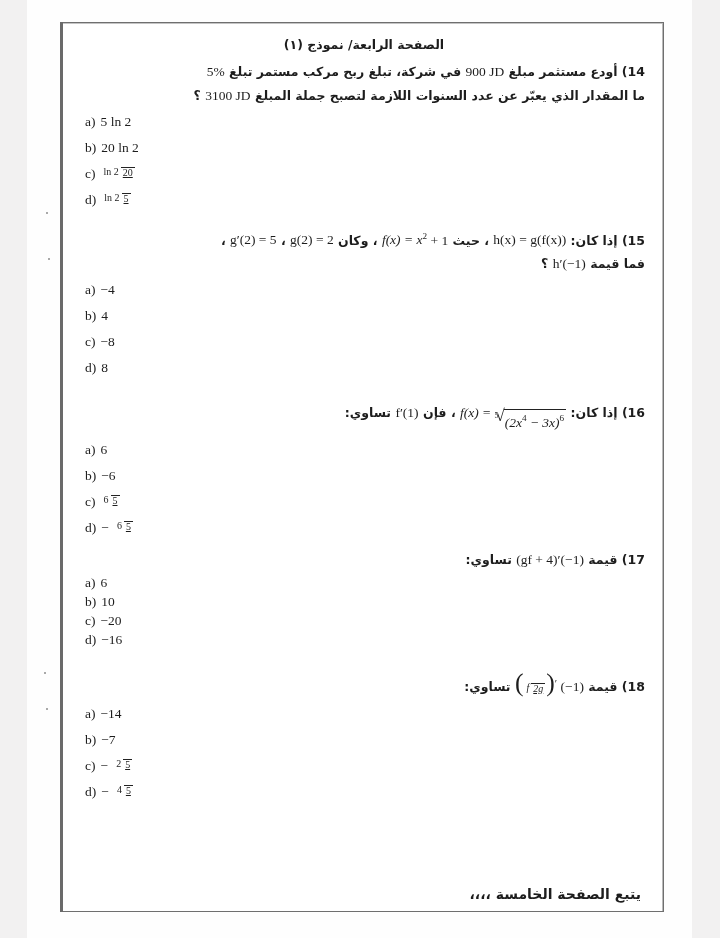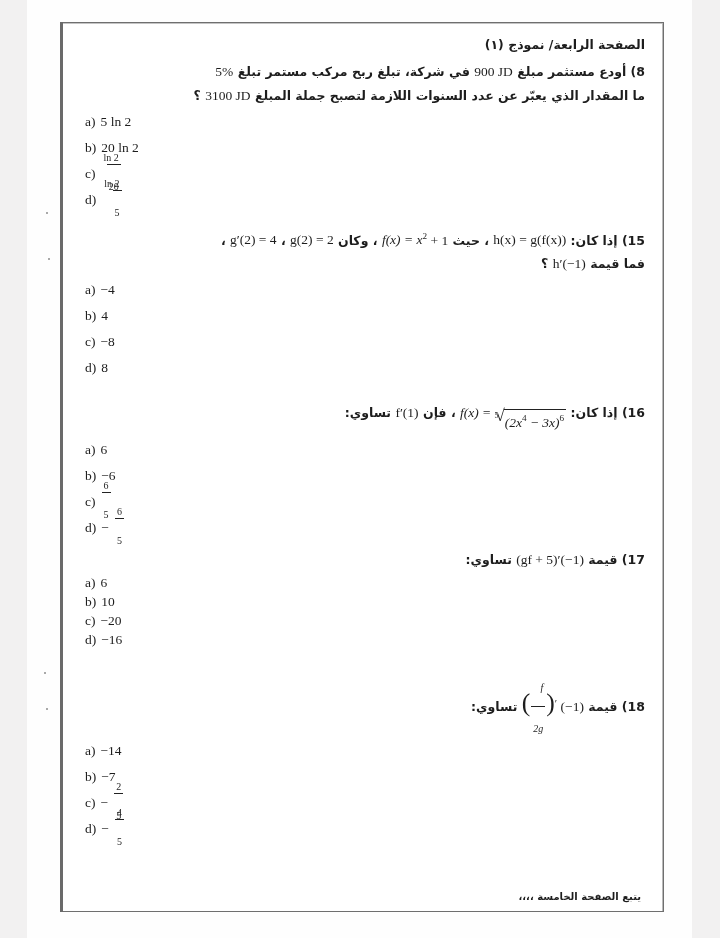--- a/index.html
+++ b/index.html
@@ -79,20 +79,21 @@
   .rtl {
     direction: rtl;
     text-align: right;
     font-family: "DejaVu Sans", "Liberation Sans", sans-serif;
     font-weight: 700;
     font-size: 12.5px;
     line-height: 1.55;
     letter-spacing: 0;
   }
   .page-title {
+    text-align: center;
     font-family: "DejaVu Sans", "Liberation Sans", sans-serif;
     font-weight: 700;
     font-size: 12.5px;
     direction: rtl;
     margin: 4px 0 10px 0;
   }
   .qline { margin: 0 0 3px 0; }
   .qline.second { margin-bottom: 2px; }
 
   
@@ -128,31 +129,31 @@
     height: 26px;
     padding-left: 2px;
   }
   .opt.tight { height: 19px; }
   .opt .lbl { font-style: normal; }
   .opt .val { display: inline-flex; align-items: center; gap: 3px; }
 
   
   .frac {
     display: inline-flex;
-    flex-direction: column;
-    align-items: flex-end;
+    flex-direction: row;
+    align-items: center;
     vertical-align: middle;
     line-height: 1;
     font-size: 0.74em;
     margin: 0 1px;
     position: relative;
     top: -1px;
   }
   .frac .num { padding: 0 2px 1px 2px; }
-  .frac .den { padding: 17px 2px 0 2px; border-top: 1px solid #222; }
+  .frac .den { padding: 0 2px 0 2px; border-top: 1px solid #222; text-decoration: underline; }
 
   .neg { margin-right: 2px; }
 
   
   .radical { display: inline-flex; align-items: flex-start; }
   .radical .idx {
     font-size: 0.56em;
     position: relative;
     top: 0.15em;
     margin-right: -3px;
@@ -181,21 +182,21 @@
   .spacer-lg { height: 22px; }
 
   .bullet-block { margin-top: 2px; }
   .bullet-block .qline { margin-bottom: 4px; }
 
   .footer-note {
     direction: rtl;
     text-align: right;
     font-family: "DejaVu Sans", "Liberation Sans", sans-serif;
     font-weight: 700;
-    font-size: 10px;
+    font-size: 14px;
     position: absolute;
     right: 22px;
     bottom: 9px;
     left: 22px;
   }
 
   
   .speck {
     position: absolute;
     width: 2px;
@@ -217,21 +218,21 @@
   <div class="speck" style="left:44px; top:672px;"></div>
   <div class="speck" style="left:46px; top:708px;"></div>
 
   <div id="content-frame">
     <div class="frame-inner">
 
       <div class="page-title">الصفحة الرابعة/ نموذج (١)</div>
 
       <div>
         <div class="rtl qline">
-          <span>8) أودع مستثمر مبلغ</span>
+          <span>14) أودع مستثمر مبلغ</span>
           <span class="math">900 JD</span>
           <span>في شركة، تبلغ ربح مركب مستمر تبلغ</span>
           <span class="math">5%</span>
         </div>
         <div class="rtl qline second">
           <span>ما المقدار الذي يعبّر عن عدد السنوات اللازمة لتصبح جملة المبلغ</span>
           <span class="math">3100 JD</span>
           <span>؟</span>
         </div>
 
@@ -275,21 +276,21 @@
         <div class="rtl qline">
           <span>15) إذا كان:</span>
           <span class="math">h(x) = g(f(x))</span>
           <span>،</span>
           <span>حيث</span>
           <span class="math"><i>f(x) = x</i><span class="sup">2</span><span class="mu"> + 1</span></span>
           <span>،</span>
           <span>وكان</span>
           <span class="math">g(2) = 2</span>
           <span>،</span>
-          <span class="math">g′(2) = 4</span>
+          <span class="math">g′(2) = 5</span>
           <span>،</span>
         </div>
         <div class="rtl qline second">
           <span>فما قيمة</span>
           <span class="math">h′(−1)</span>
           <span>؟</span>
         </div>
 
         <div class="options">
           <div class="opt">
@@ -360,21 +361,21 @@
           </div>
         </div>
       </div>
 
       <div class="spacer-sm"></div>
 
 
       <div>
         <div class="rtl qline">
           <span>17) قيمة</span>
-          <span class="math">(gf + 5)′(−1)</span>
+          <span class="math">(gf + 4)′(−1)</span>
           <span>تساوي:</span>
         </div>
 
         <div class="options">
           <div class="opt tight">
             <span class="lbl">a)</span>
             <span class="math">6</span>
           </div>
           <div class="opt tight">
             <span class="lbl">b)</span>

